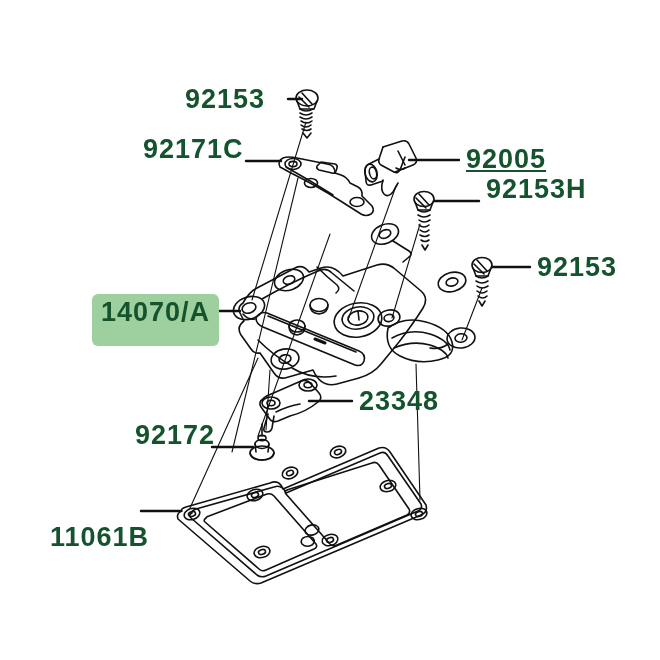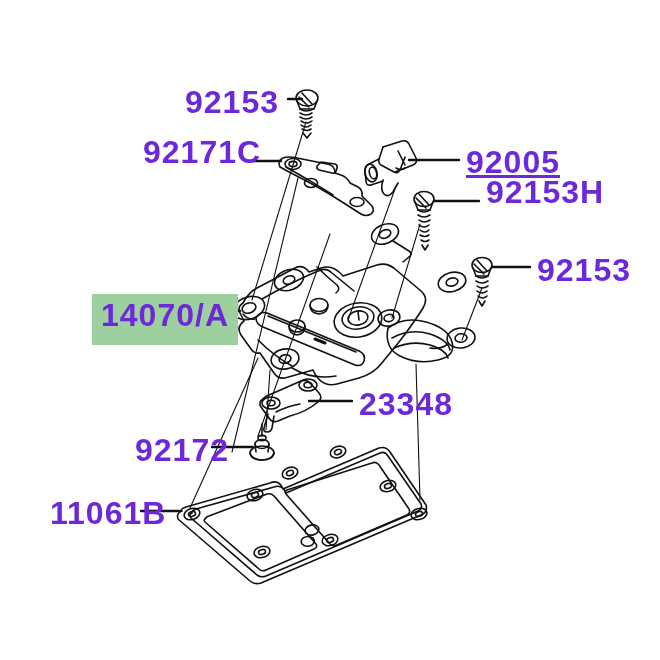--- a/index.html
+++ b/index.html
@@ -24,29 +24,30 @@
     position: absolute;
     top: 0;
     left: 0;
     width: 660px;
     height: 660px;
   }
   .pn-label {
     position: absolute;
     font-family: "Liberation Sans", sans-serif;
     font-weight: bold;
-    font-size: 32px;
+    font-size: 27px;
     letter-spacing: 1px;
-    color: #6d28d9;
+    color: #14532d;
     white-space: nowrap;
     line-height: 1;
   }
   .pn-label.highlighted {
     background: #9ecf9e;
-    padding: 5px 9px 14px 9px;
+    padding: 5px 9px 20px 9px;
+    border-radius: 6px;
   }
 </style>
 </head>
 <body>
 
 <div id="diagram-root">
 
   <svg id="parts-svg" viewBox="0 0 660 660">
     <g fill="none" stroke="#111111" stroke-width="1.6" stroke-linejoin="round" stroke-linecap="round">
 
@@ -324,17 +325,17 @@
   </svg>
 
   <div id="label-layer">
       <div class="pn-label" style="left: 185px; top: 86px;">92153</div>
       <div class="pn-label" style="left: 143px; top: 136px;">92171C</div>
       <div class="pn-label" style="left: 466px; top: 146px; text-decoration: underline;">92005</div>
       <div class="pn-label" style="left: 486px; top: 176px;">92153H</div>
       <div class="pn-label" style="left: 537px; top: 254px;">92153</div>
       <div class="pn-label highlighted" style="left: 92px; top: 294px;">14070/A</div>
       <div class="pn-label" style="left: 359px; top: 388px;">23348</div>
-      <div class="pn-label" style="left: 135px; top: 434px;">92172</div>
-      <div class="pn-label" style="left: 50px; top: 497px;">11061B</div>
+      <div class="pn-label" style="left: 135px; top: 422px;">92172</div>
+      <div class="pn-label" style="left: 50px; top: 524px;">11061B</div>
     </div>
 
 </div>
 
 </body></html>

